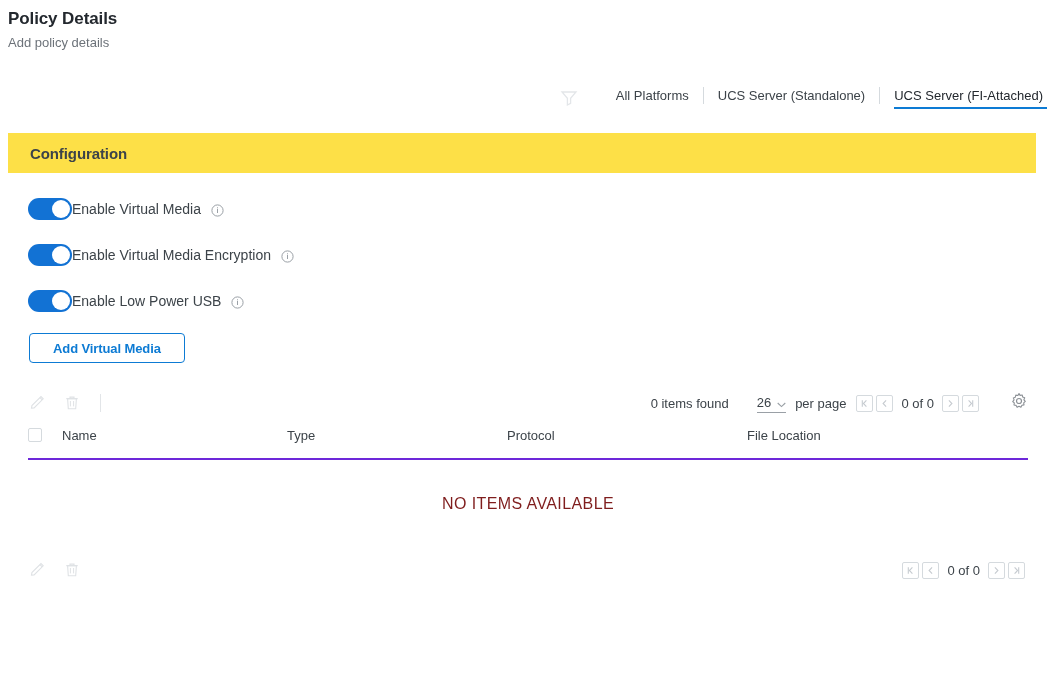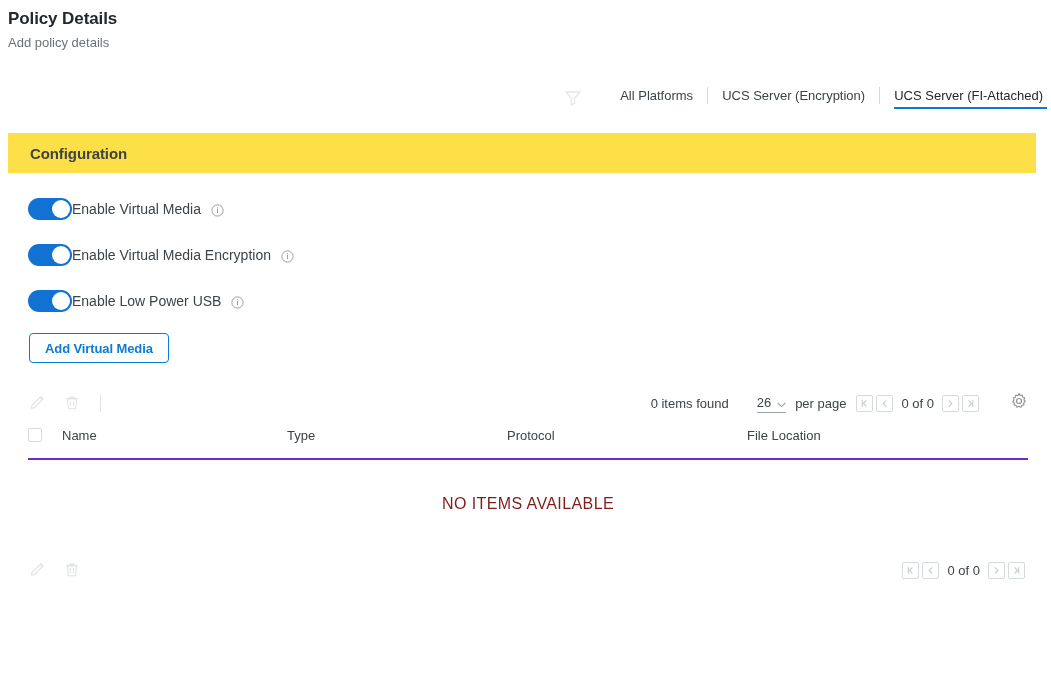--- a/index.html
+++ b/index.html
@@ -62,21 +62,21 @@
   }
   .toggle-label {
     font-size: 14px; color: #3c4349; line-height: 18px;
     white-space: nowrap;
   }
   .info-icon { margin-left: 10px; width: 13px; height: 13px; display: block; flex: 0 0 auto; }
 
   
   .add-btn {
     position: absolute; left: 29px; top: 333px;
-    height: 30px; padding: 0 15px;
+    height: 30px; padding: 0 23px;
     border: 1px solid #0d7bd4; border-radius: 4px; background: #ffffff;
     color: #0d7bd4; font-size: 13px; font-weight: bold;
     font-family: "Liberation Sans", sans-serif;
     display: flex; align-items: center; justify-content: center; cursor: pointer;
     letter-spacing: -0.1px;
   }
 
   
   .tbl-toolbar {
     position: absolute; left: 28px; top: 386px; width: 1000px; height: 34px;
@@ -143,21 +143,21 @@
   </div>
 
   <div class="platbar">
     <span class="filter-icon">
       <svg width="22" height="22" viewBox="0 0 22 22" fill="none">
         <path d="M4 5h14l-5.4 6.3v5.1L9.4 18v-6.7L4 5z" stroke="#e3e6e9" stroke-width="1.3" fill="none"></path>
       </svg>
     </span>
     <div class="plat-tab">All Platforms</div>
     <div class="plat-sep"></div>
-    <div class="plat-tab">UCS Server (Encryption)</div>
+    <div class="plat-tab">UCS Server (Standalone)</div>
     <div class="plat-sep"></div>
     <div class="plat-tab active">UCS Server (FI-Attached)</div>
   </div>
 
   <div class="cfg-band">
     <div class="cfg-band-title">Configuration</div>
   </div>
 
   <div class="toggles">
 

